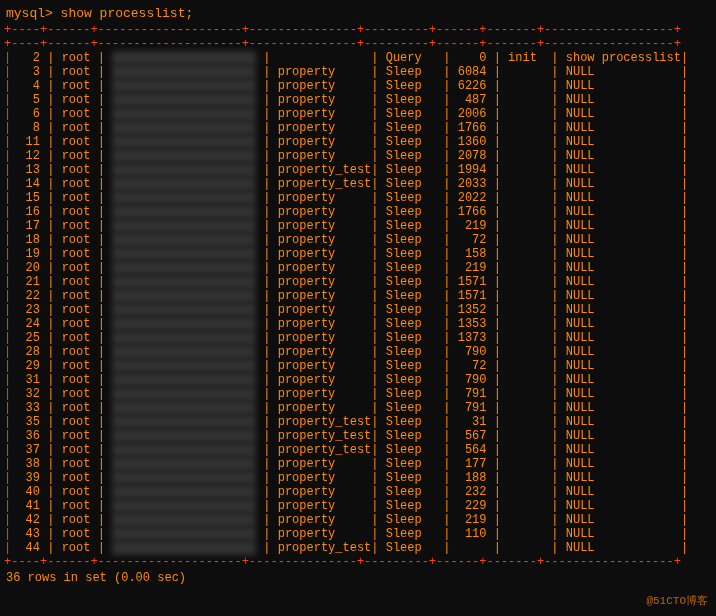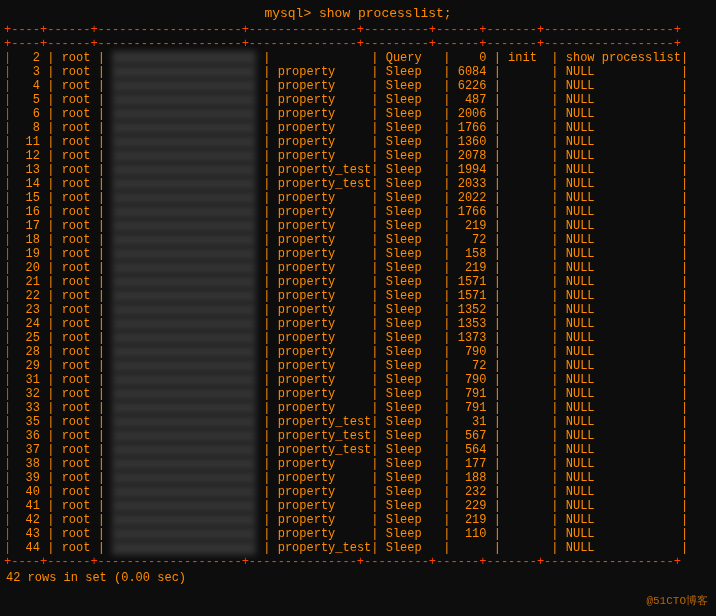--- a/index.html
+++ b/index.html
@@ -13,21 +13,20 @@
       background: #0d0d0d;
       width: 716px;
       min-height: 616px;
       padding: 4px 0;
       overflow: hidden;
     }
     .prompt-line {
       color: #ff8c00;
       padding: 2px 6px;
       font-size: 13px;
-      text-align: center;
     }
     .table-wrapper {
       padding: 0 4px;
     }
     .watermark {
       position: fixed;
       bottom: 8px;
       right: 8px;
       color: #ff8c00;
       font-size: 11px;
@@ -76,17 +75,17 @@
       <div style="white-space: pre; font-family: &quot;Courier New&quot;, monospace; font-size: 12px; color: rgb(255, 140, 0);"><span style="color: rgb(255, 68, 0);">| </span><span> 36 | </span><span>root | </span><span style="filter: blur(3px); background-color: rgb(51, 51, 51); color: rgb(51, 51, 51);">████████████████████</span><span> | property_test| Sleep   |  567 |       | NULL            |</span></div>
       <div style="white-space: pre; font-family: &quot;Courier New&quot;, monospace; font-size: 12px; color: rgb(255, 140, 0);"><span style="color: rgb(255, 68, 0);">| </span><span> 37 | </span><span>root | </span><span style="filter: blur(3px); background-color: rgb(51, 51, 51); color: rgb(51, 51, 51);">████████████████████</span><span> | property_test| Sleep   |  564 |       | NULL            |</span></div>
       <div style="white-space: pre; font-family: &quot;Courier New&quot;, monospace; font-size: 12px; color: rgb(255, 140, 0);"><span style="color: rgb(255, 68, 0);">| </span><span> 38 | </span><span>root | </span><span style="filter: blur(3px); background-color: rgb(51, 51, 51); color: rgb(51, 51, 51);">████████████████████</span><span> | property     | Sleep   |  177 |       | NULL            |</span></div>
       <div style="white-space: pre; font-family: &quot;Courier New&quot;, monospace; font-size: 12px; color: rgb(255, 140, 0);"><span style="color: rgb(255, 68, 0);">| </span><span> 39 | </span><span>root | </span><span style="filter: blur(3px); background-color: rgb(51, 51, 51); color: rgb(51, 51, 51);">████████████████████</span><span> | property     | Sleep   |  188 |       | NULL            |</span></div>
       <div style="white-space: pre; font-family: &quot;Courier New&quot;, monospace; font-size: 12px; color: rgb(255, 140, 0);"><span style="color: rgb(255, 68, 0);">| </span><span> 40 | </span><span>root | </span><span style="filter: blur(3px); background-color: rgb(51, 51, 51); color: rgb(51, 51, 51);">████████████████████</span><span> | property     | Sleep   |  232 |       | NULL            |</span></div>
       <div style="white-space: pre; font-family: &quot;Courier New&quot;, monospace; font-size: 12px; color: rgb(255, 140, 0);"><span style="color: rgb(255, 68, 0);">| </span><span> 41 | </span><span>root | </span><span style="filter: blur(3px); background-color: rgb(51, 51, 51); color: rgb(51, 51, 51);">████████████████████</span><span> | property     | Sleep   |  229 |       | NULL            |</span></div>
       <div style="white-space: pre; font-family: &quot;Courier New&quot;, monospace; font-size: 12px; color: rgb(255, 140, 0);"><span style="color: rgb(255, 68, 0);">| </span><span> 42 | </span><span>root | </span><span style="filter: blur(3px); background-color: rgb(51, 51, 51); color: rgb(51, 51, 51);">████████████████████</span><span> | property     | Sleep   |  219 |       | NULL            |</span></div>
       <div style="white-space: pre; font-family: &quot;Courier New&quot;, monospace; font-size: 12px; color: rgb(255, 140, 0);"><span style="color: rgb(255, 68, 0);">| </span><span> 43 | </span><span>root | </span><span style="filter: blur(3px); background-color: rgb(51, 51, 51); color: rgb(51, 51, 51);">████████████████████</span><span> | property     | Sleep   |  110 |       | NULL            |</span></div>
       <div style="white-space: pre; font-family: &quot;Courier New&quot;, monospace; font-size: 12px; color: rgb(255, 140, 0);"><span style="color: rgb(255, 68, 0);">| </span><span> 44 | </span><span>root | </span><span style="filter: blur(3px); background-color: rgb(51, 51, 51); color: rgb(51, 51, 51);">████████████████████</span><span> | property_test| Sleep   |      |       | NULL            |</span></div>
       <div style="white-space: pre; font-family: &quot;Courier New&quot;, monospace; font-size: 12px; color: rgb(255, 68, 0);">+----+------+--------------------+---------------+---------+------+-------+------------------+</div>
-      <div style="color: rgb(255, 140, 0); font-family: &quot;Courier New&quot;, monospace; font-size: 12px; padding: 2px;">42 rows in set (0.00 sec)</div>
+      <div style="color: rgb(255, 140, 0); font-family: &quot;Courier New&quot;, monospace; font-size: 12px; padding: 2px;">36 rows in set (0.00 sec)</div>
     </div>
 </div>
 
 <div class="watermark">@51CTO博客</div>
 
 </body></html>

